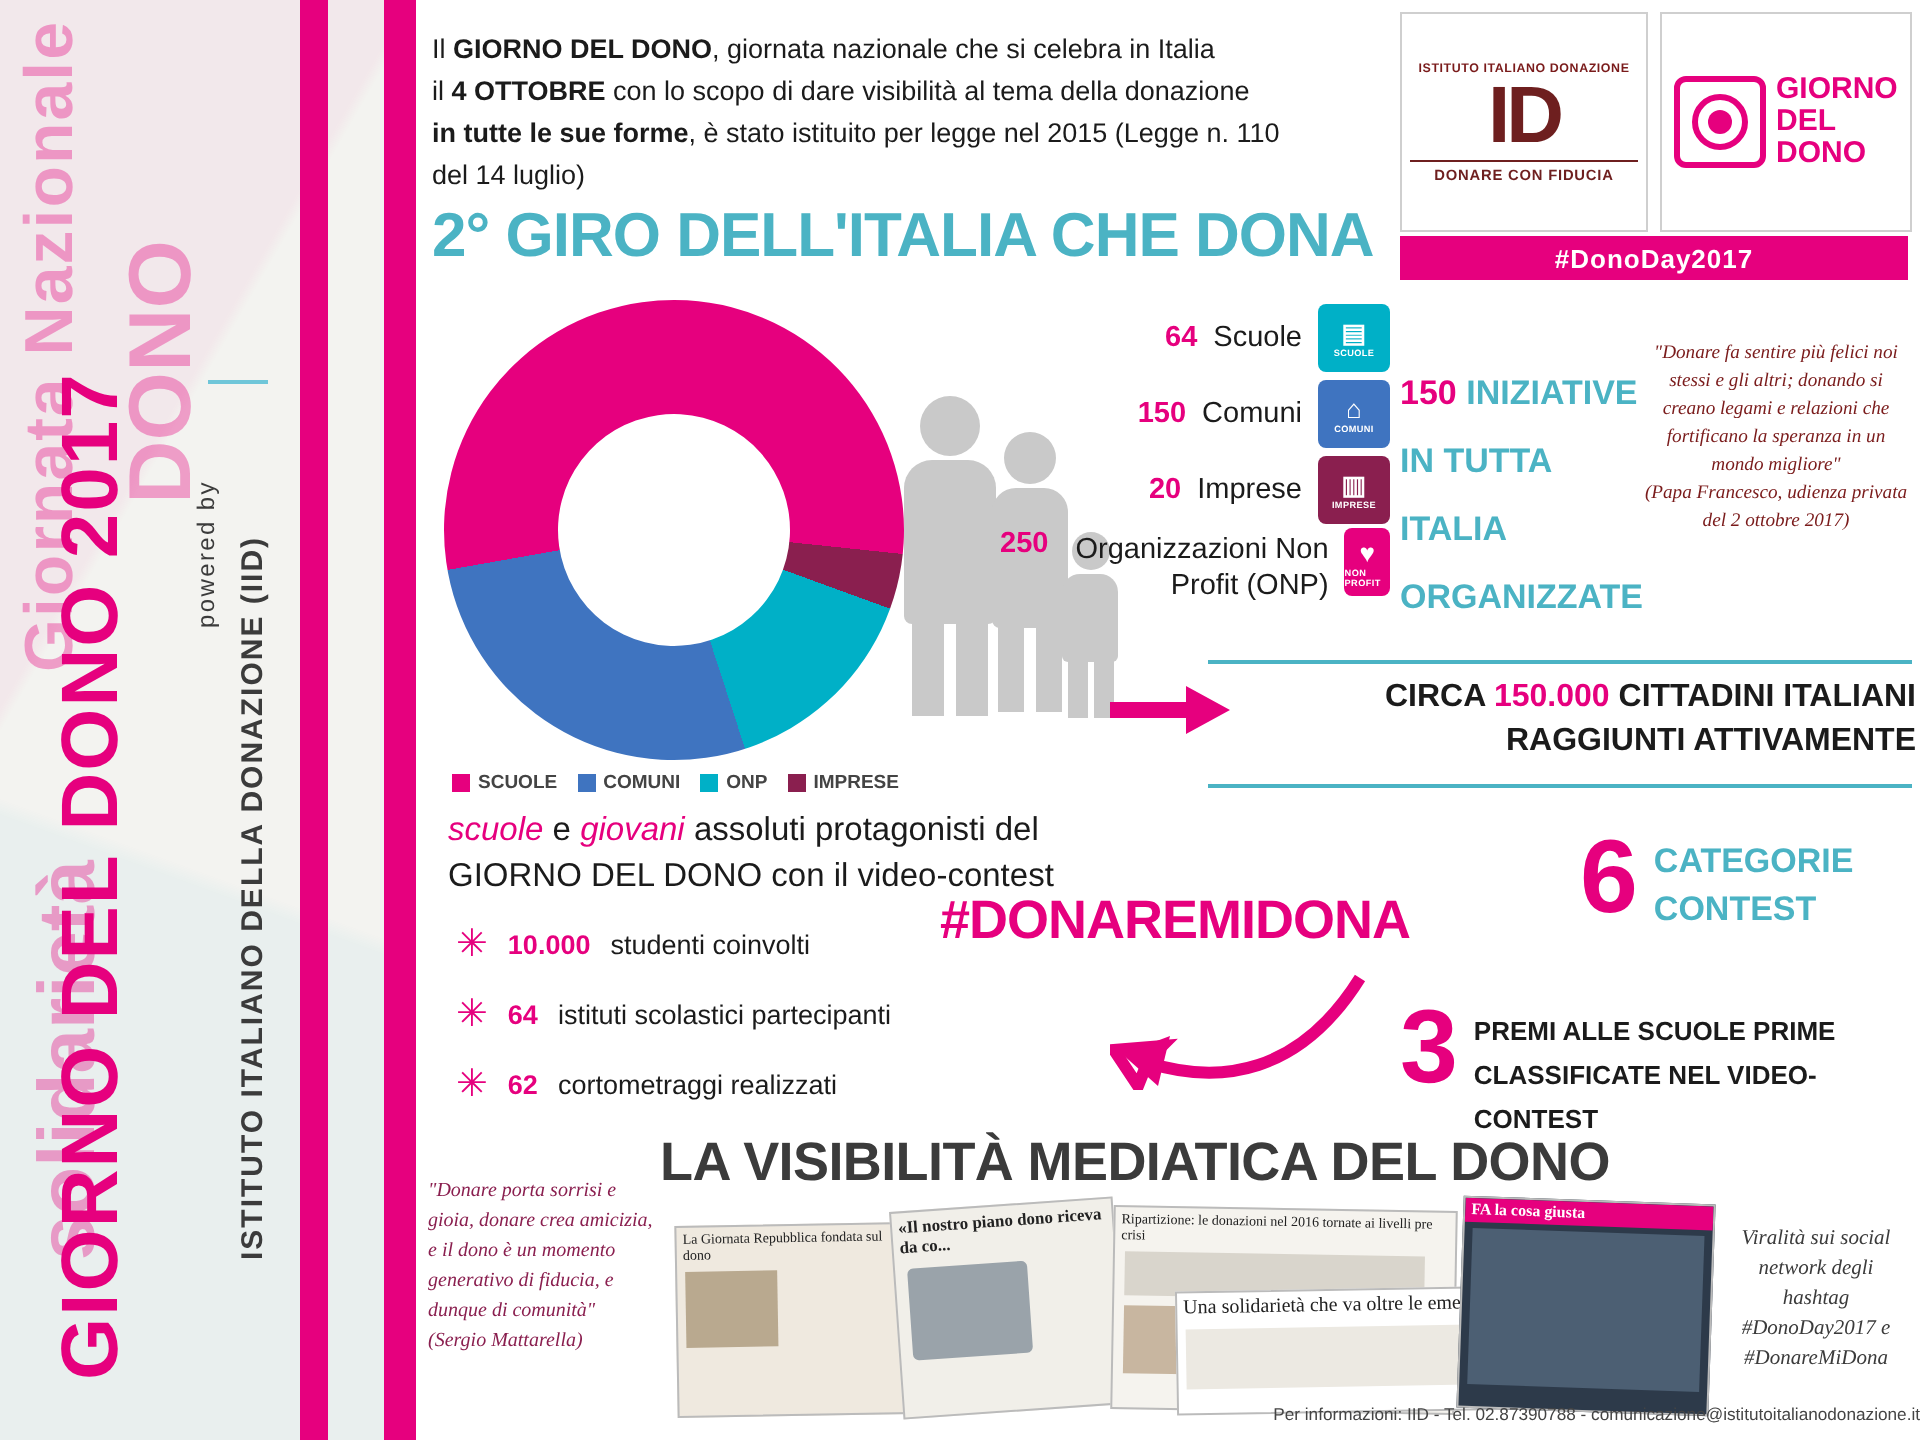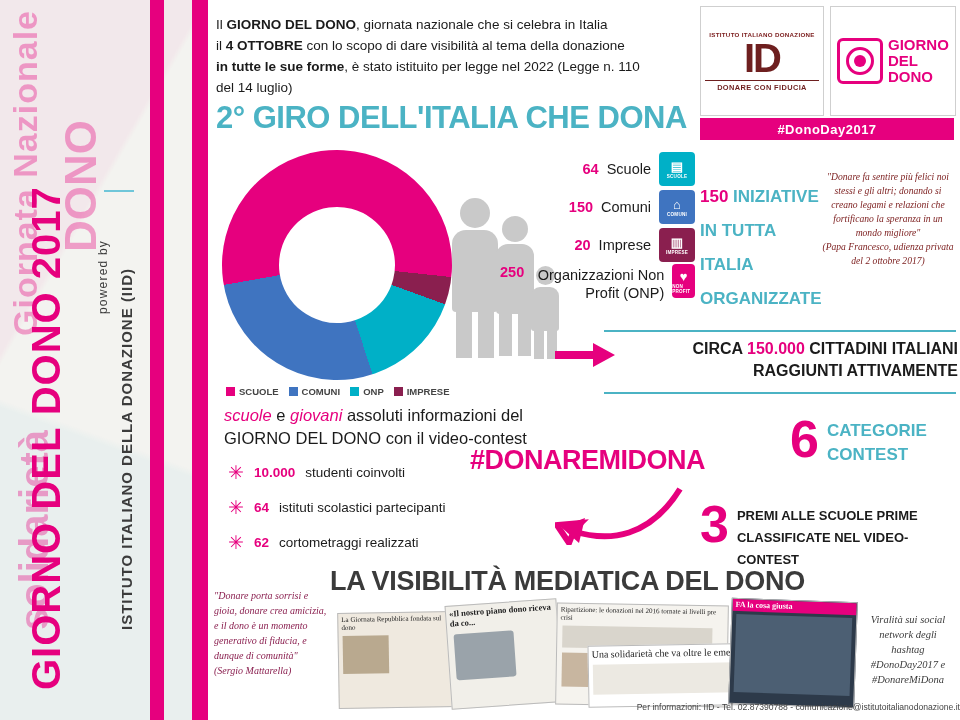--- a/index.html
+++ b/index.html
@@ -235,21 +235,21 @@
     <div class="vrule"></div>
     <div class="powered">powered by</div>
     <div class="iid-vert">ISTITUTO ITALIANO DELLA DONAZIONE (IID)</div>
   </div>
   <div class="pink-strip"></div>
   <div class="pink-strip2"></div>
 
   <div class="intro">
     <span>Il </span><b>GIORNO DEL DONO</b><span>, giornata nazionale che si celebra in Italia</span><br>
     <span>il </span><b>4 OTTOBRE</b><span> con lo scopo di dare visibilità al tema della donazione</span><br>
-    <b>in tutte le sue forme</b><span>, è stato istituito per legge nel 2022 (Legge n. 110</span><br>
+    <b>in tutte le sue forme</b><span>, è stato istituito per legge nel 2015 (Legge n. 110</span><br>
     <span>del 14 luglio)</span>
   </div>
 
   <div class="logobox">
     <div class="iid-logo">
       <div class="top-arc">ISTITUTO ITALIANO DONAZIONE</div>
       <div class="id-mark">ID</div>
       <div class="rule"></div>
       <div class="sub">DONARE CON FIDUCIA</div>
     </div>
@@ -356,21 +356,21 @@
   <svg class="arrow1" viewBox="0 0 60 30">
     <path d="M0 11 H38 V3 L60 15 L38 27 V19 H0 Z" fill="#e6007e"></path>
   </svg>
   <div class="circa">
     <div><span>CIRCA </span><span class="n">150.000</span><span> CITTADINI ITALIANI</span></div>
     <div>RAGGIUNTI ATTIVAMENTE</div>
   </div>
   <div class="hr-teal"></div>
 
   <div class="scuole-line">
-    <span class="hl">scuole</span><span> e </span><span class="hl">giovani</span><span> assoluti informazioni del</span><br>
+    <span class="hl">scuole</span><span> e </span><span class="hl">giovani</span><span> assoluti protagonisti del</span><br>
     <span>GIORNO DEL DONO con il video-contest</span>
   </div>
 
   <div class="bullets">
     <div class="bullet">
       <span class="star">✳</span>
       <span class="n">10.000</span>
       <span>studenti coinvolti</span>
     </div>
     <div class="bullet">

